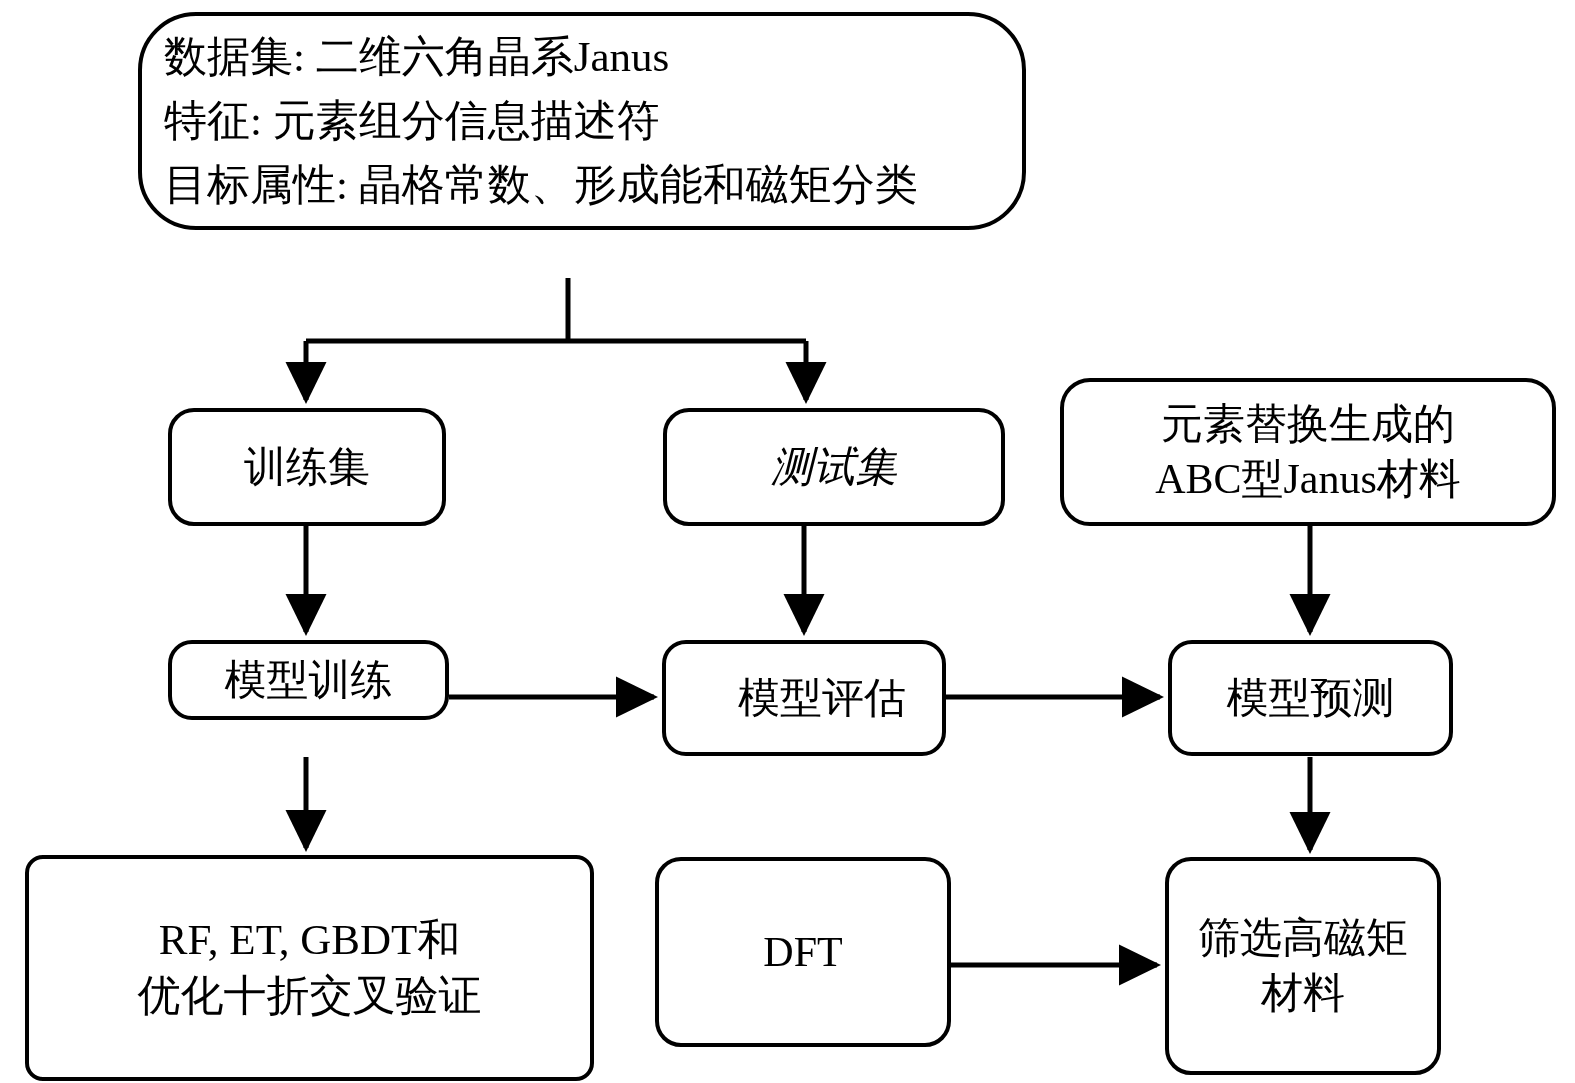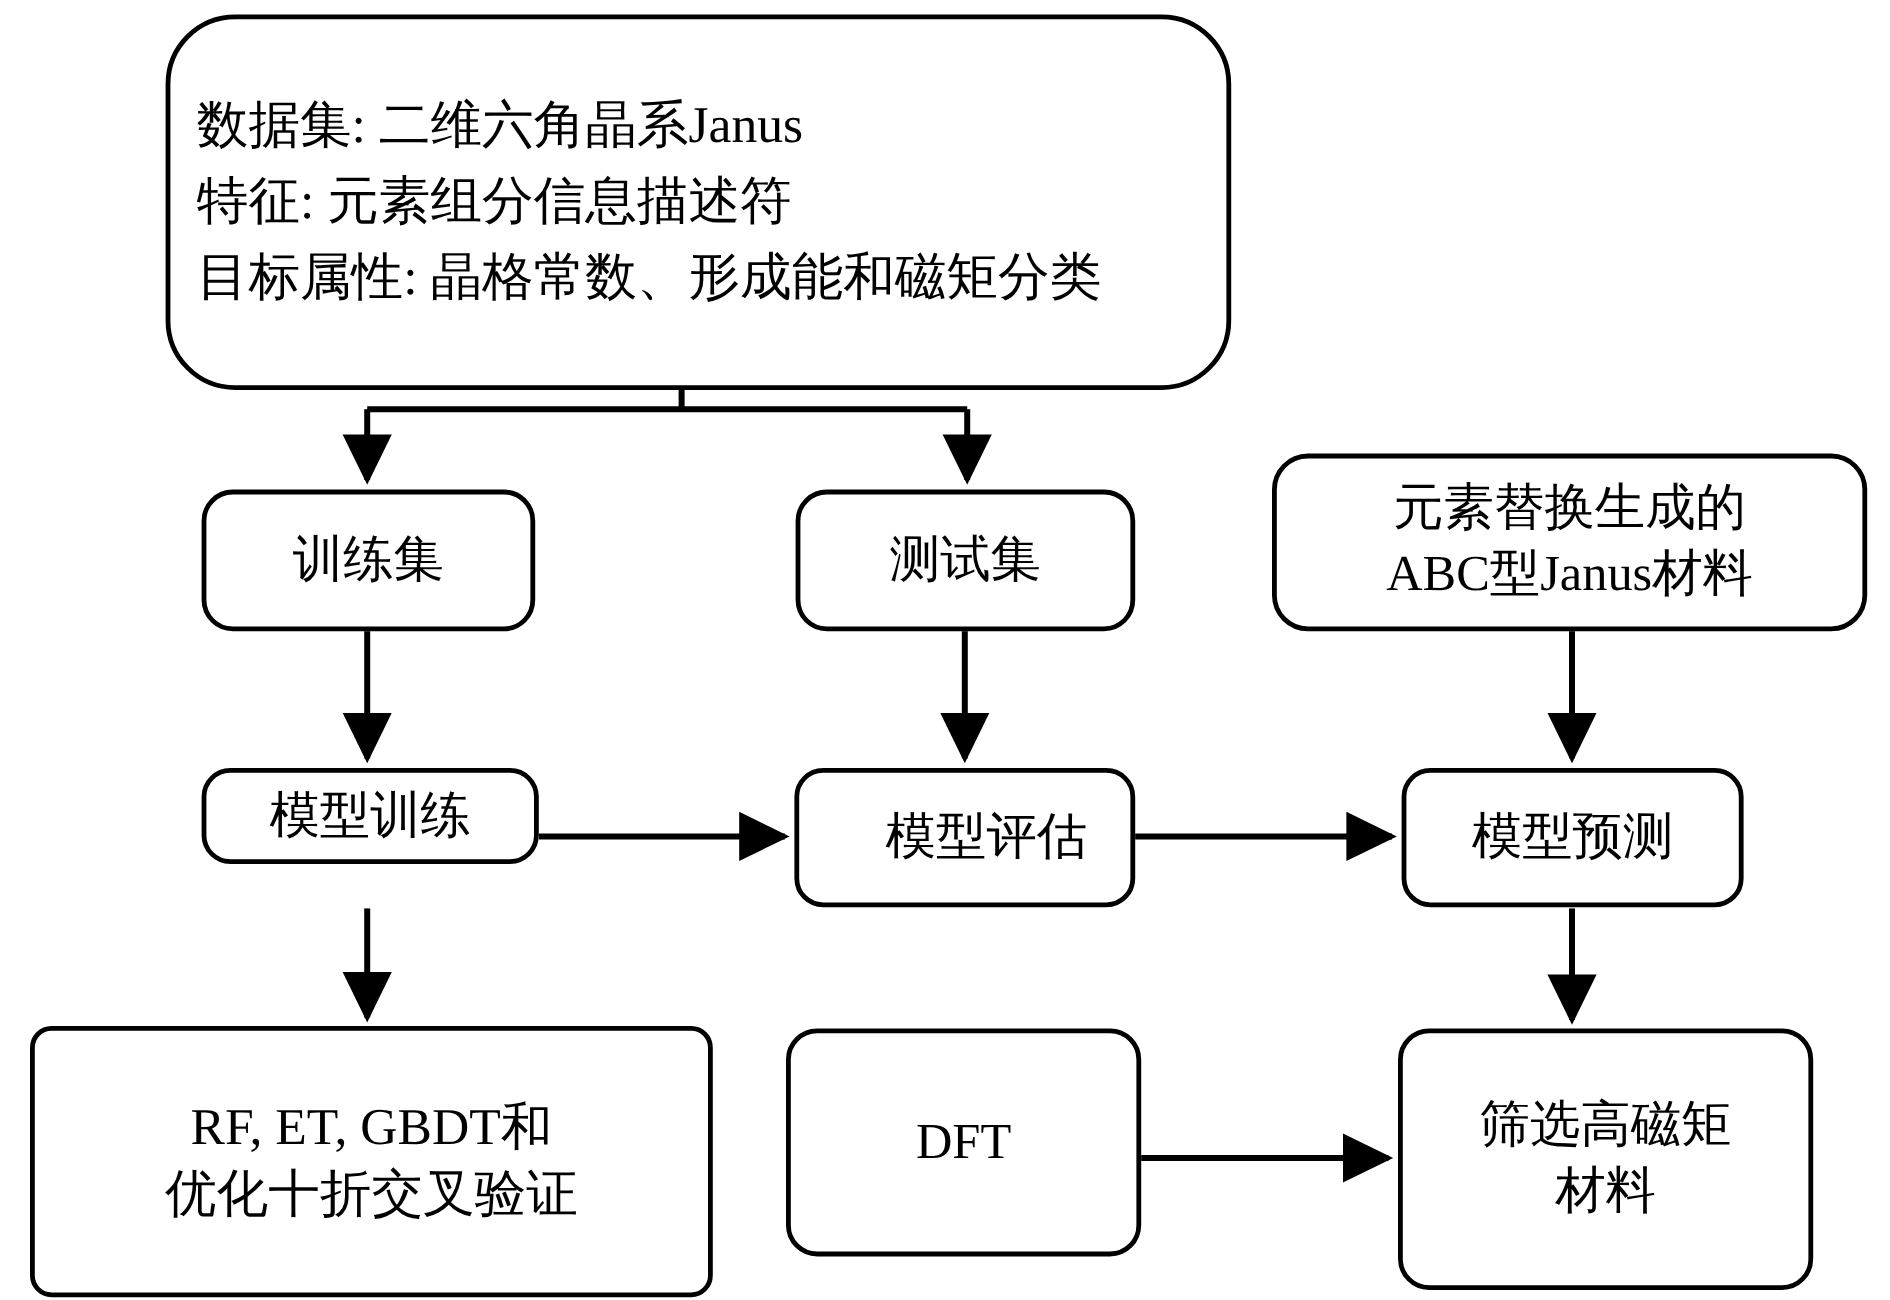--- a/index.html
+++ b/index.html
@@ -28,37 +28,38 @@
     text-align: center;
     line-height: 1.30;
     z-index: 3;
   }
   .node .ln {
     display: block;
     white-space: nowrap;
   }
   
   #node-dataset {
-    left: 138px; top: 12px; width: 888px; height: 313px;
+    left: 138px; top: 12px; width: 888px; height: 218px;
     border-radius: 58px;
     align-items: flex-start;
     padding-left: 22px;
     font-size: 43px;
   }
   #node-dataset .ln { text-align: left; margin: 4px 0; }
 
   #node-train-set {
     left: 168px; top: 408px; width: 278px; height: 118px;
     border-radius: 26px;
     font-size: 42px;
   }
   #node-test-set {
-    left: 663px; top: 408px; width: 283px; height: 118px;
+    left: 663px; top: 408px; width: 342px; height: 118px;
     border-radius: 26px;
     font-size: 42px;
+    font-style: italic;
   }
   #node-substitution {
     left: 1060px; top: 378px; width: 496px; height: 148px;
     border-radius: 30px;
     font-size: 42px;
   }
   #node-model-training {
     left: 168px; top: 640px; width: 281px; height: 80px;
     border-radius: 24px;
     font-size: 42px;
@@ -78,21 +79,21 @@
     left: 25px; top: 855px; width: 569px; height: 226px;
     border-radius: 18px;
     font-size: 43px;
   }
   #node-dft {
     left: 655px; top: 857px; width: 296px; height: 190px;
     border-radius: 26px;
     font-size: 42px;
   }
   #node-screening {
-    left: 1165px; top: 857px; width: 346px; height: 218px;
+    left: 1165px; top: 857px; width: 276px; height: 218px;
     border-radius: 26px;
     font-size: 42px;
   }
 
   #edges {
     position: absolute;
     left: 0; top: 0;
     width: 1575px; height: 1083px;
     z-index: 1;
   }

